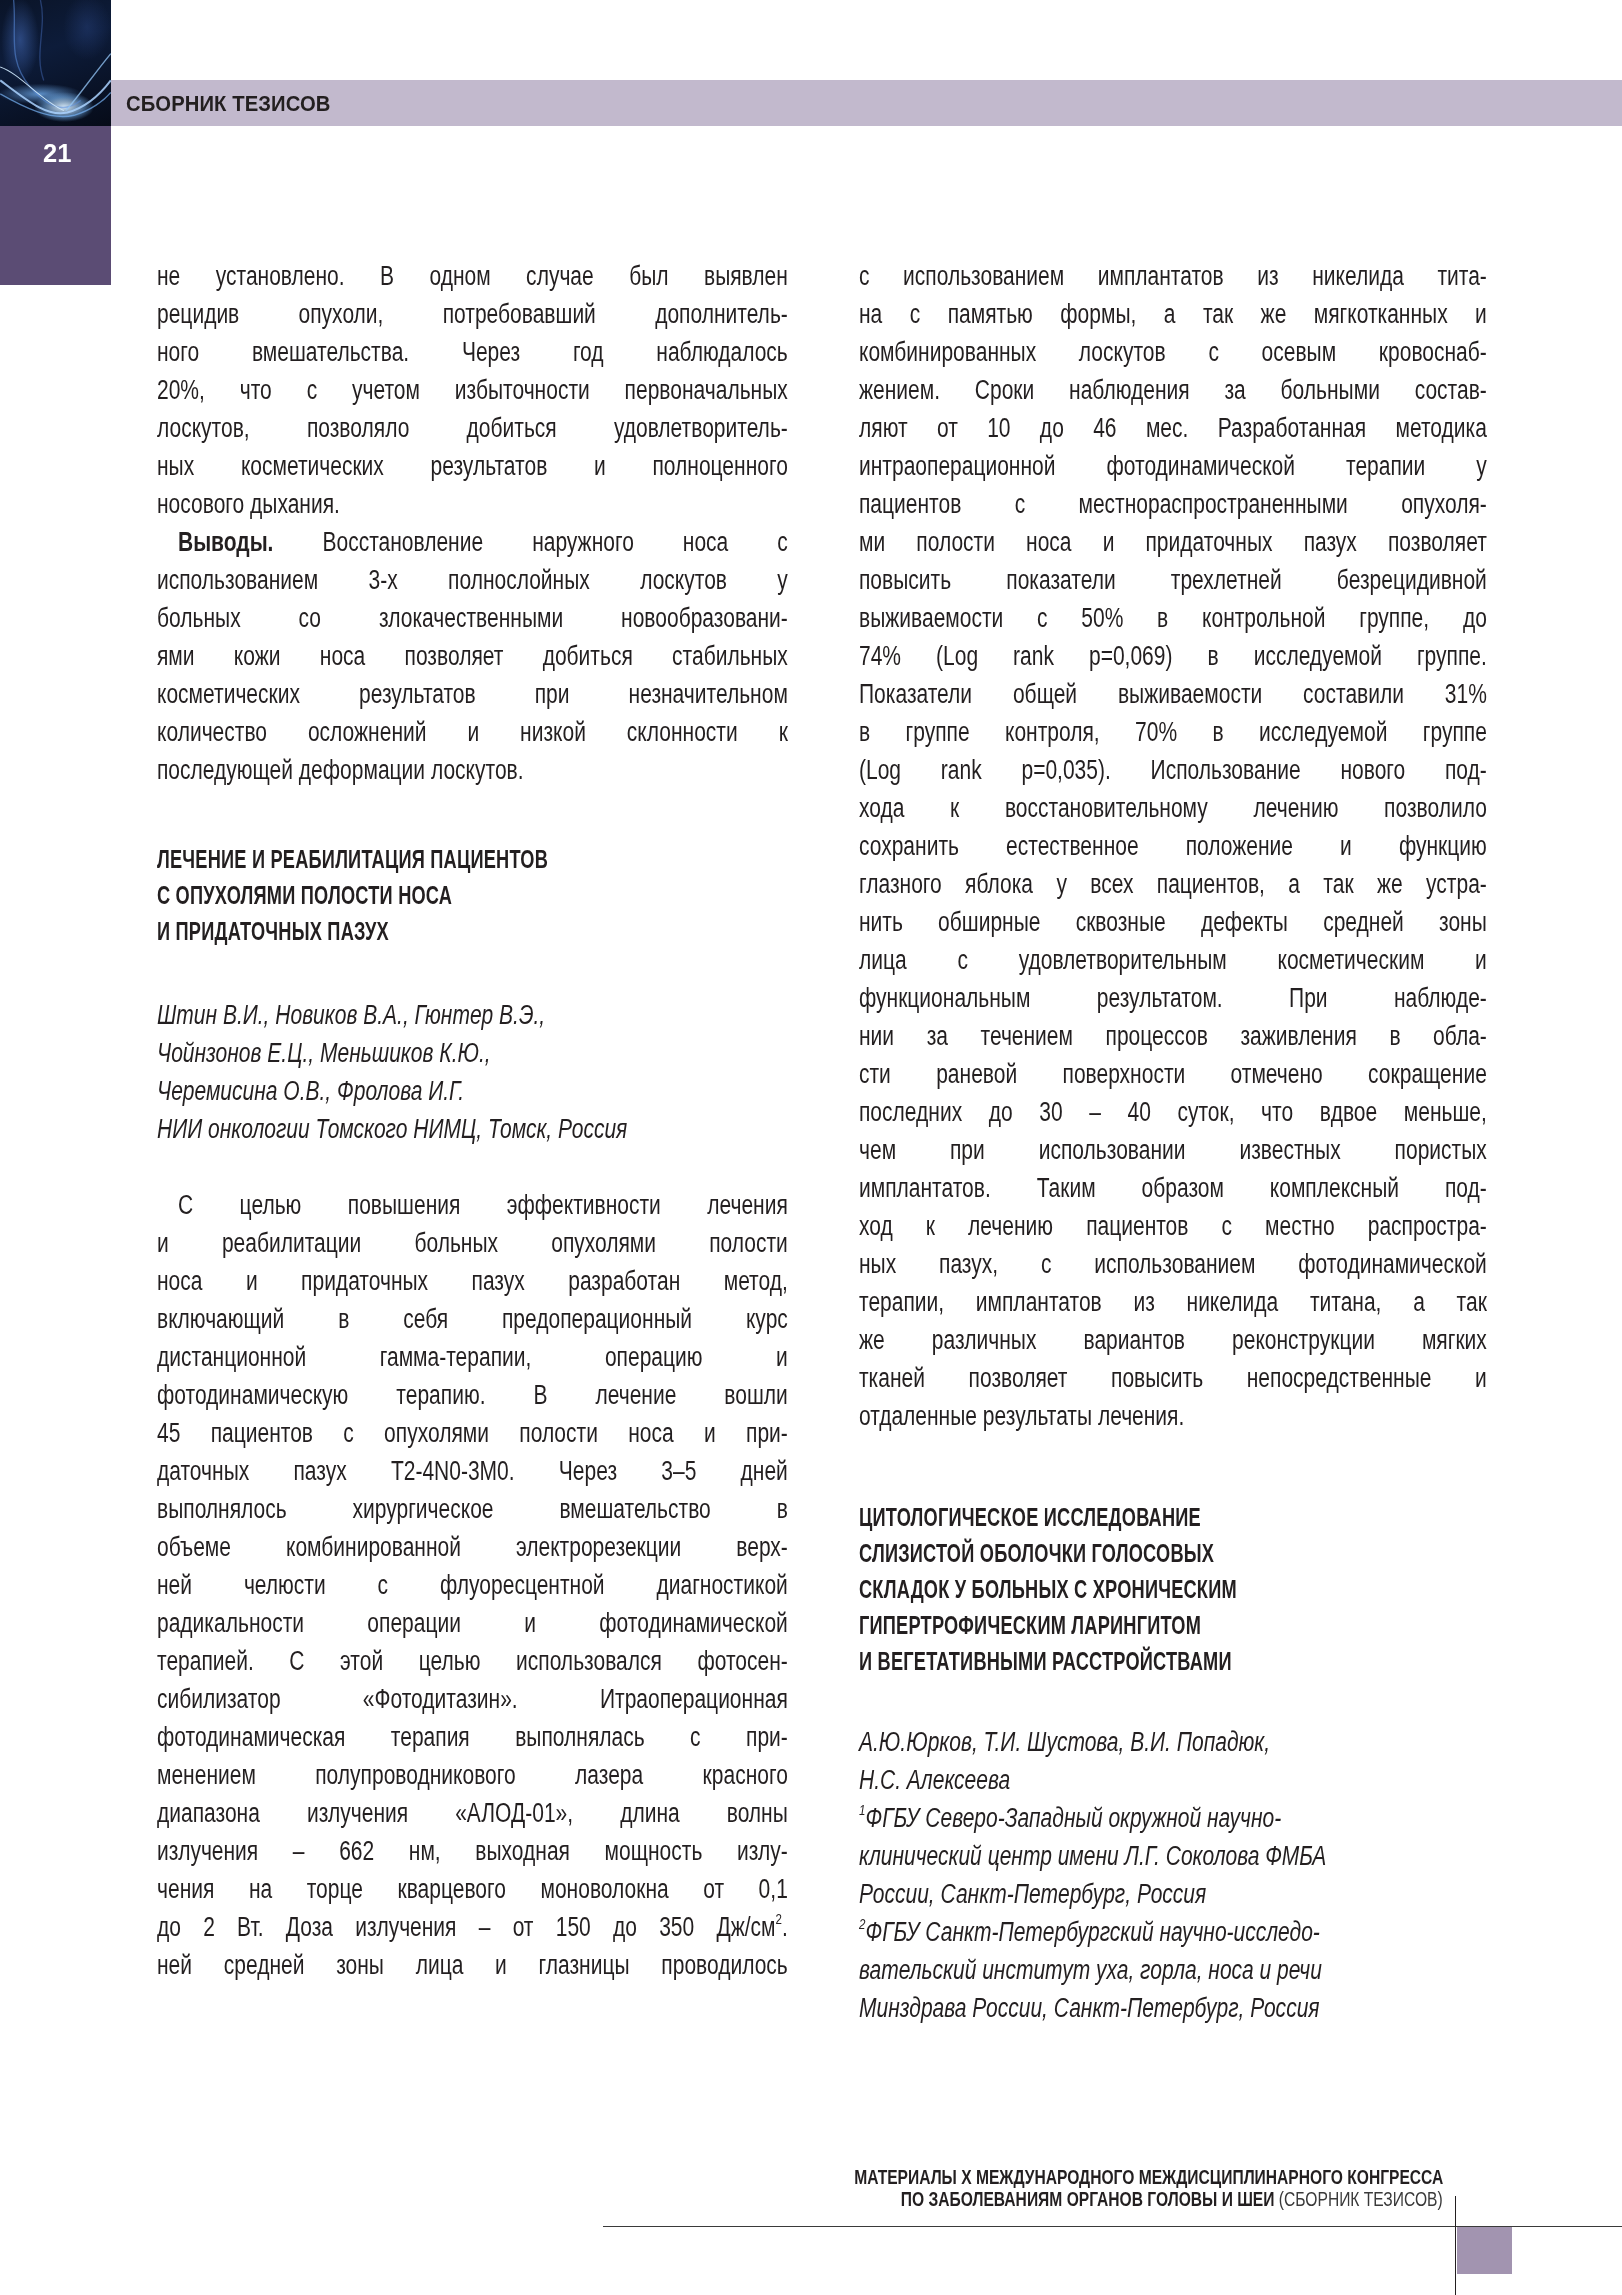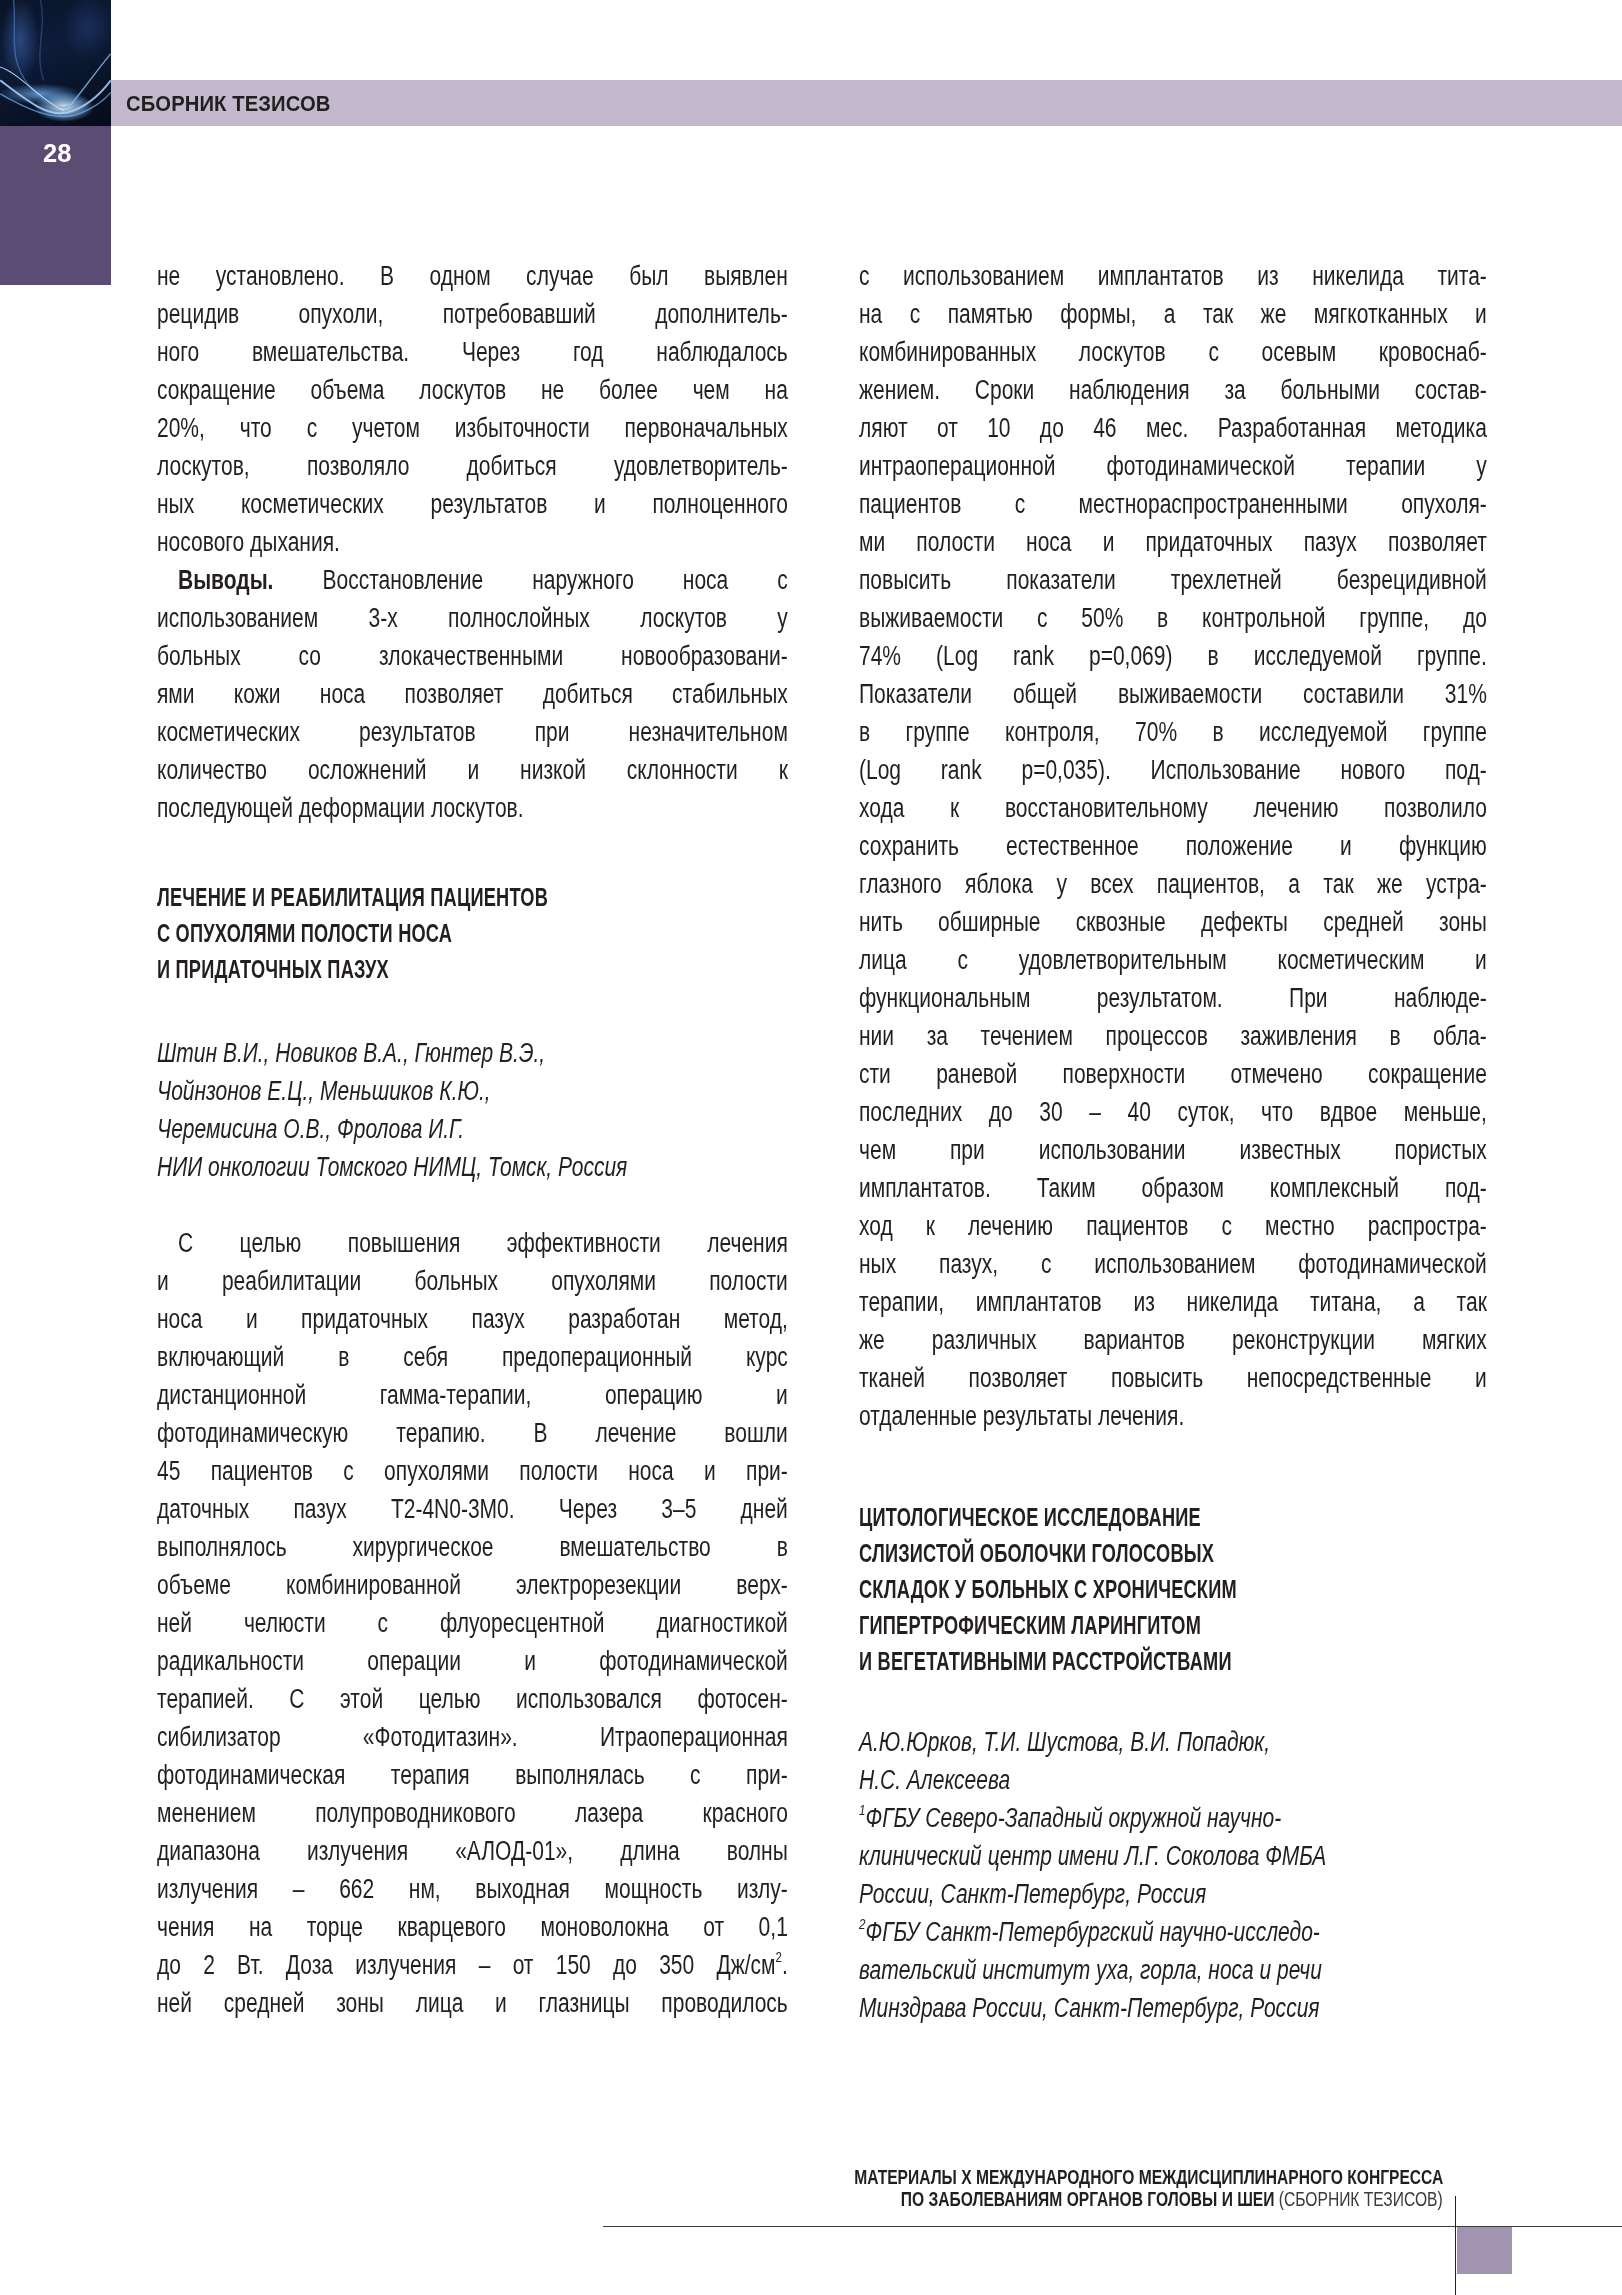--- a/index.html
+++ b/index.html
@@ -57,35 +57,32 @@
     <path d="M0,140 C35,160 75,180 110,172 C135,165 155,150 165,138" stroke="rgba(120,180,245,0.7)" stroke-width="2" fill="none"></path>
     <path d="M20,0 C25,50 10,90 45,130 C70,160 95,170 120,150" stroke="rgba(90,140,220,0.55)" stroke-width="2" fill="none"></path>
     <path d="M0,100 C30,110 60,150 95,165" stroke="rgba(210,235,255,0.9)" stroke-width="1.5" fill="none"></path>
     <path d="M165,80 C140,110 120,140 98,165" stroke="rgba(150,200,250,0.75)" stroke-width="2" fill="none"></path>
     <path d="M60,0 C70,40 50,80 65,120" stroke="rgba(70,110,190,0.45)" stroke-width="2" fill="none"></path>
   </svg>
 </div>
 <div class="hdr-band"></div>
 <div class="hdr-title">СБОРНИК ТЕЗИСОВ</div>
 <div class="page-tab"></div>
-<div class="page-num">28</div>
+<div class="page-num">21</div>
 
 <div class="col col-left">
   <div>
     <div class="ln j">
         <span class="inner">не установлено. В одном случае был выявлен</span>
       </div>
     <div class="ln j">
         <span class="inner">рецидив опухоли, потребовавший дополнитель-</span>
       </div>
     <div class="ln j">
         <span class="inner">ного вмешательства.  Через год наблюдалось</span>
-      </div>
-    <div class="ln j">
-        <span class="inner">сокращение объема лоскутов не более чем на</span>
       </div>
     <div class="ln j">
         <span class="inner">20%, что с учетом избыточности первоначальных</span>
       </div>
     <div class="ln j">
         <span class="inner">лоскутов, позволяло добиться удовлетворитель-</span>
       </div>
     <div class="ln j">
         <span class="inner">ных косметических результатов и полноценного</span>
       </div>

